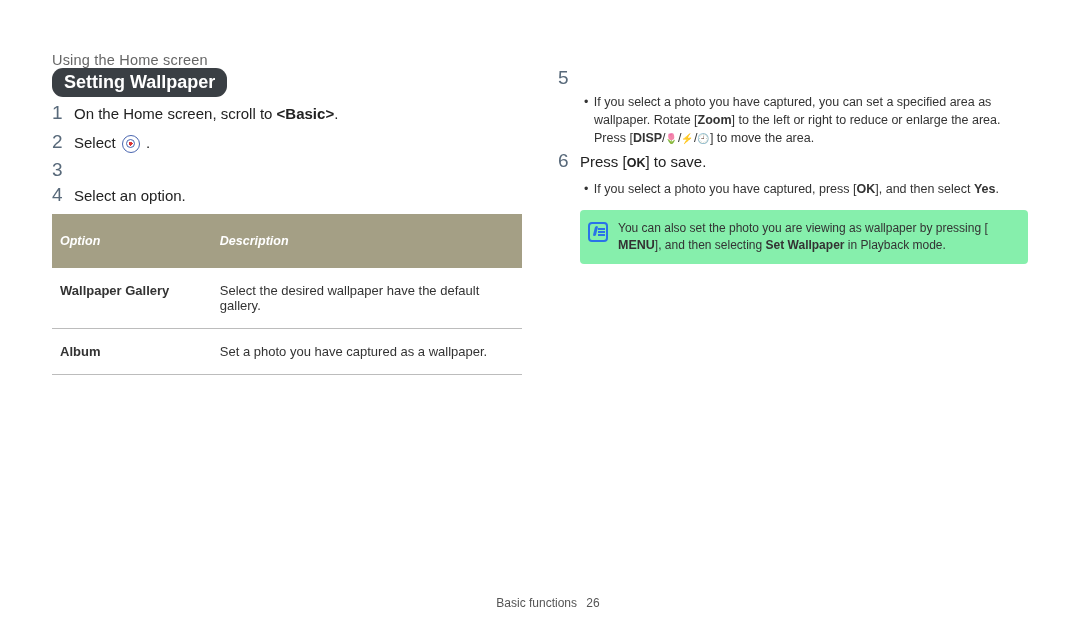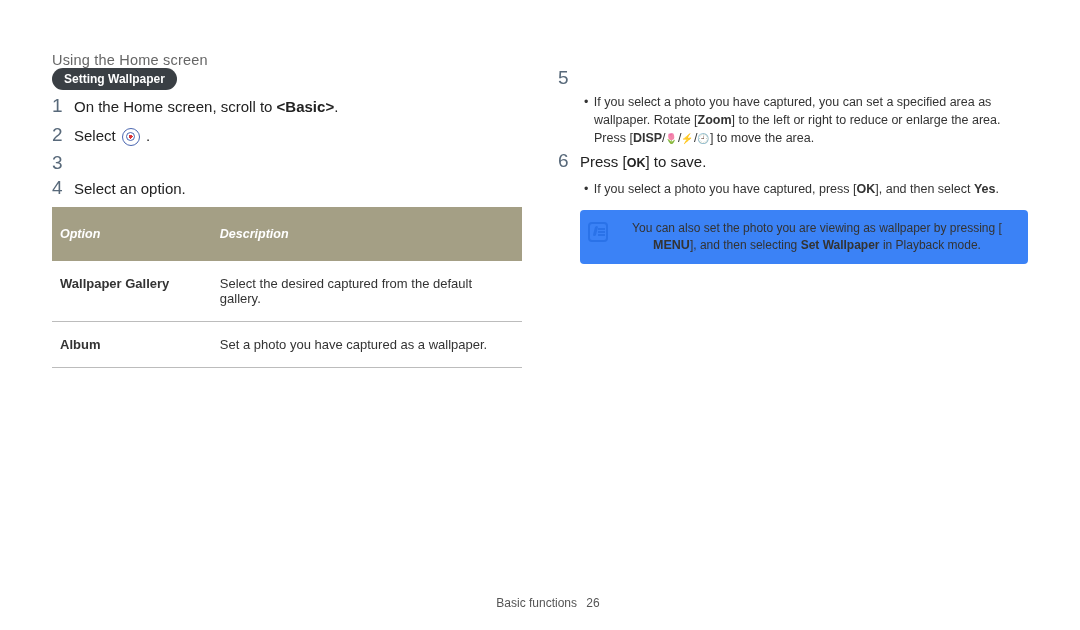--- a/index.html
+++ b/index.html
@@ -25,21 +25,21 @@
   }
   .col {
     flex: 1;
     min-width: 0;
   }
   .pill {
     display: inline-block;
     background: #3a3f44;
     color: #fff;
     font-weight: 600;
-    font-size: 12px;
+    font-size: 18px;
     padding: 4px 12px;
     border-radius: 11px;
     margin-bottom: 6px;
   }
   .intro {
     font-size: 13px;
     margin-bottom: 10px;
   }
   .step {
     display: flex;
@@ -118,28 +118,27 @@
   .icon-circle::after {
     content: "";
     width: 7px; height: 7px;
     border: 1.2px solid #4a66b0;
     border-radius: 50%;
     background: radial-gradient(circle, #d33 2px, transparent 2px);
   }
   .note-box {
     display: flex;
     gap: 10px;
-    background: #3b82f6;
+    background: #86efac;
     border-radius: 4px;
     padding: 10px 12px 10px 8px;
     margin-top: 12px;
     margin-left: 22px;
     font-size: 12px;
     line-height: 1.4;
-    text-align: center;
   }
   .note-icon {
     width: 20px; height: 20px;
     flex-shrink: 0;
     border: 2px solid #2a72e8;
     border-radius: 4px;
     position: relative;
     margin-top: 2px;
   }
   .note-icon::before {
@@ -197,21 +196,21 @@
     <table class="opts">
       <thead>
           <tr>
         <th>Option</th>
         <th>Description</th>
       </tr>
         </thead>
       <tbody id="opts-body">
           <tr>
             <td>Wallpaper Gallery</td>
-            <td>Select the desired captured from the default gallery.</td>
+            <td>Select the desired wallpaper have the default gallery.</td>
           </tr>
           <tr>
             <td>Album</td>
             <td>Set a photo you have captured as a wallpaper.</td>
           </tr>
         </tbody>
     </table>
   </div>
 
   <div class="col">

